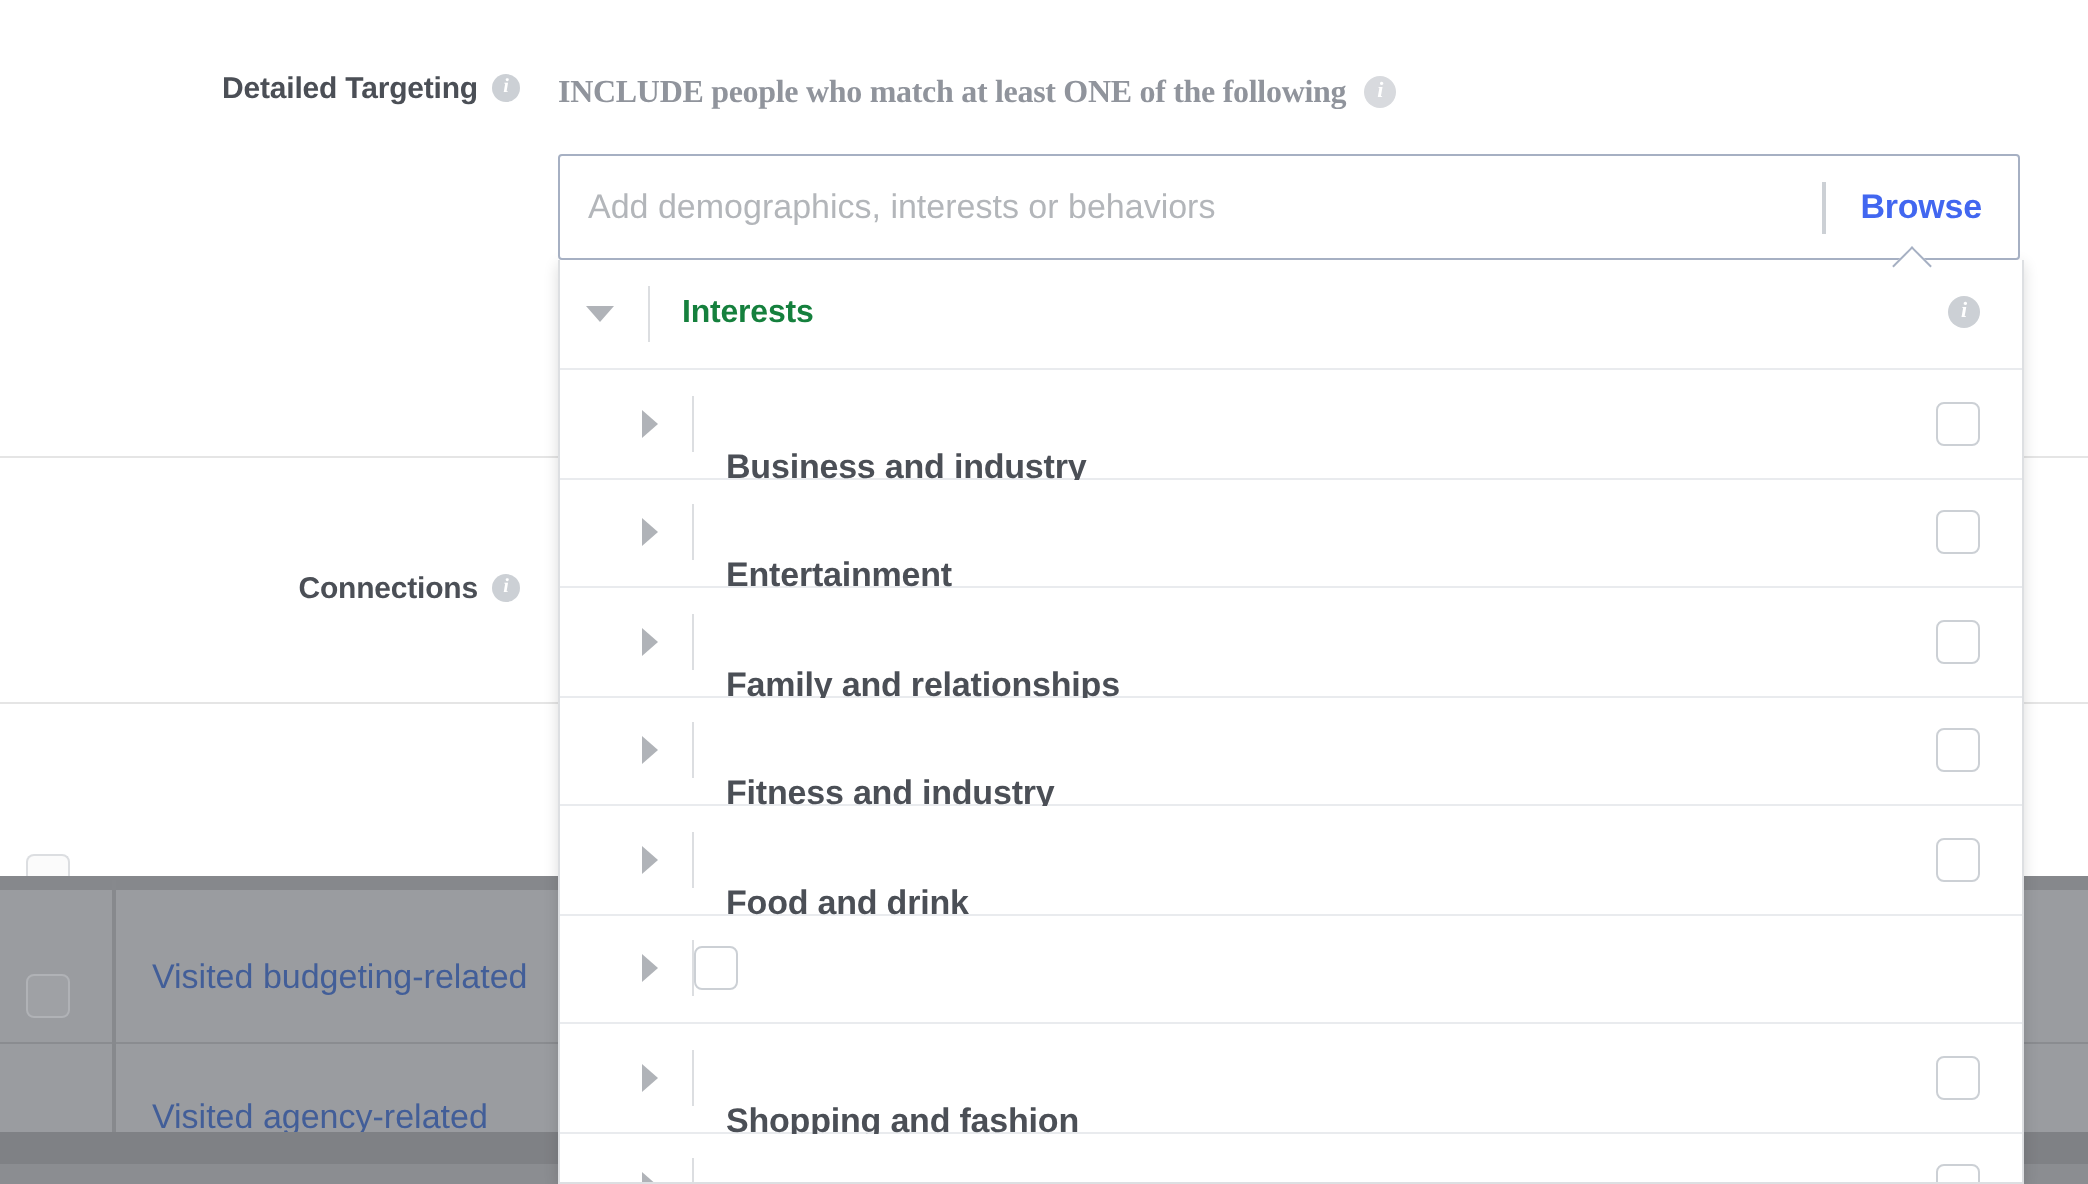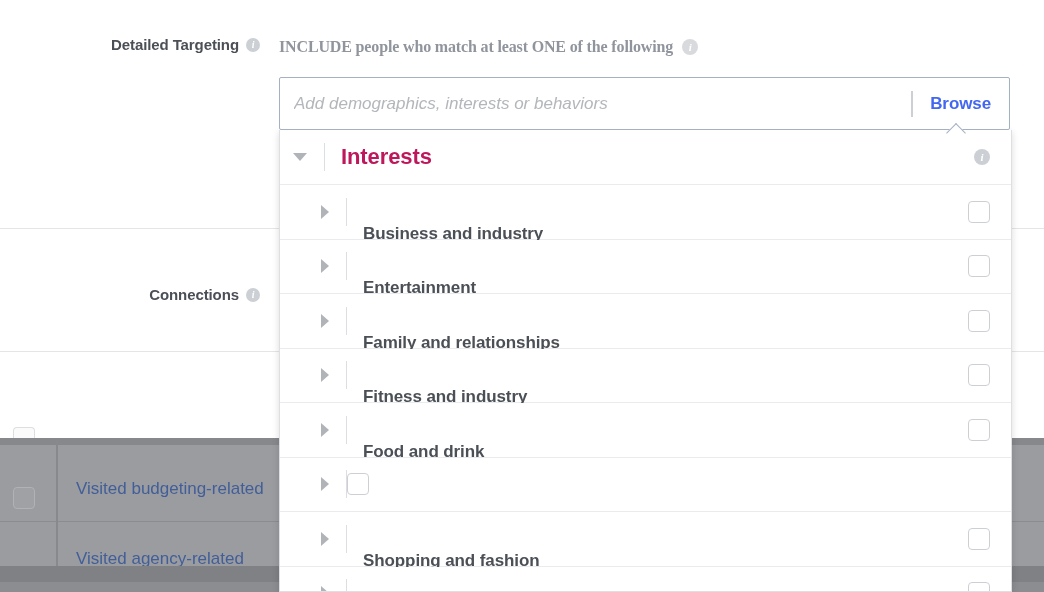--- a/index.html
+++ b/index.html
@@ -105,21 +105,20 @@
   .search-input {
     flex: 1 1 auto;
     border: none;
     outline: none;
     background: transparent;
     font-family: "Liberation Sans", sans-serif;
     font-size: 17px;
     color: #b91c1c;
     padding: 0 0 0 14px;
     height: 100%;
-    font-style: italic;
   }
   .search-input::placeholder {
     color: #b3b6ba;
     font-size: 17px;
   }
   .sep {
     width: 1px;
     height: 26px;
     background: #ccd0d5;
     flex: 0 0 auto;
@@ -205,23 +204,23 @@
   }
   .vrule {
     flex: 0 0 auto;
     width: 1px;
     height: 28px;
     background: #dcdee1;
     margin-left: 17px;
   }
   .dd-title {
     flex: 1 1 auto;
-    font-size: 22px;
-    font-weight: bold;
-    color: #be185d;
+    font-size: 16px;
+    font-weight: bold;
+    color: #15803d;
     padding-left: 16px;
     letter-spacing: -0.1px;
   }
   .dd-header-info {
     flex: 0 0 auto;
     margin-right: 21px;
   }
   .dd-header-info .info-icon { margin-left: 0; }
 
   .dd-row {

